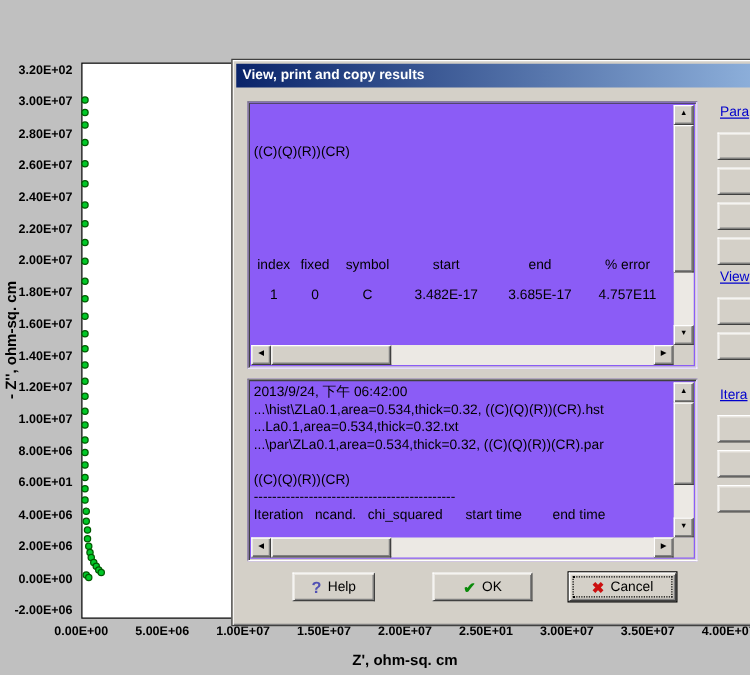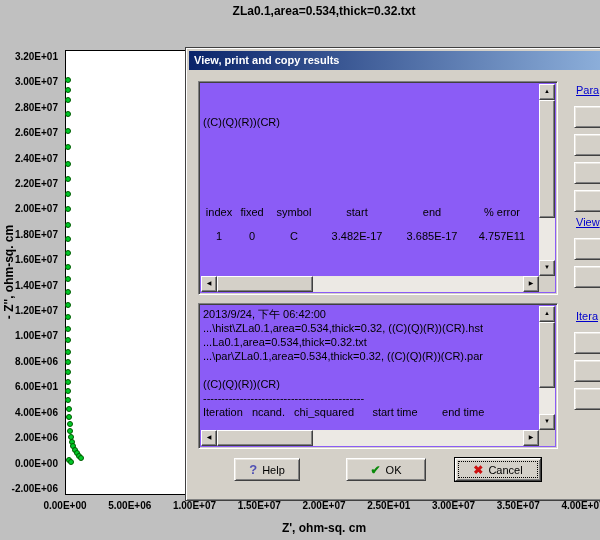--- a/index.html
+++ b/index.html
@@ -87,24 +87,23 @@
         white-space:nowrap;cursor:pointer;}
   .rp-btn{position:absolute;left:388px;width:100px;height:22px;background:#d4d0c8;border:1px solid;
           border-color:#fff #404040 #404040 #fff;
           box-shadow:inset 1px 1px 0 #e9e6e0, inset -1px -1px 0 #808080;box-sizing:border-box;}
 </style>
 </head>
 <body>
 
 <div class="screen">
 
-  <div class="chart-title">ZLa0.1,area=0.534,thick=0.32.txt</div>
   <div class="plot-area"></div>
   <div id="y-ticks">
-      <div class="ytick">3.20E+01</div>
+      <div class="ytick">3.20E+02</div>
       <div class="ytick">3.00E+07</div>
       <div class="ytick">2.80E+07</div>
       <div class="ytick">2.60E+07</div>
       <div class="ytick">2.40E+07</div>
       <div class="ytick">2.20E+07</div>
       <div class="ytick">2.00E+07</div>
       <div class="ytick">1.80E+07</div>
       <div class="ytick">1.60E+07</div>
       <div class="ytick">1.40E+07</div>
       <div class="ytick">1.20E+07</div>

